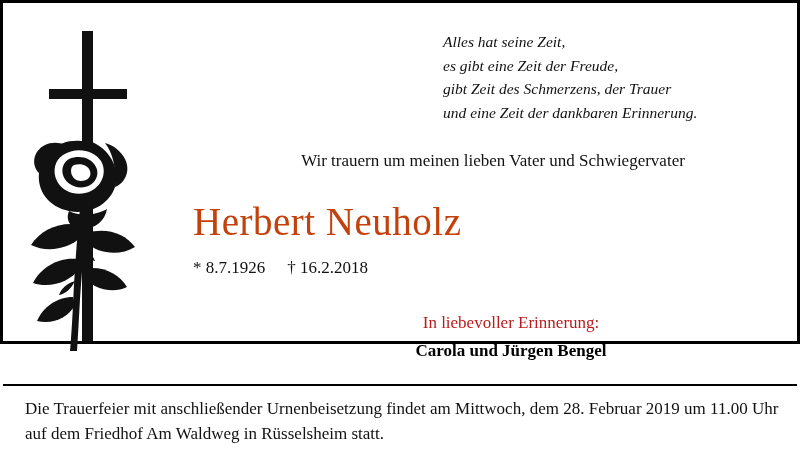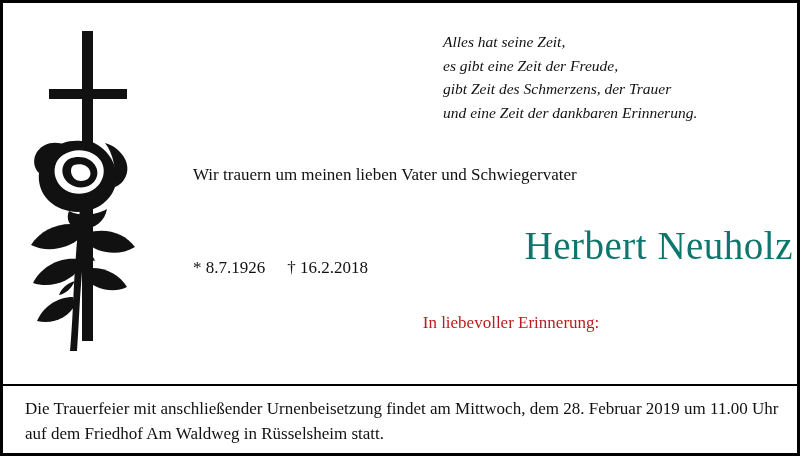--- a/index.html
+++ b/index.html
@@ -11,21 +11,21 @@
     width: 800px;
     height: 462px;
     font-family: "Liberation Serif", serif;
     color: #000000;
     overflow: hidden;
   }
   .notice {
     position: relative;
     box-sizing: border-box;
     width: 800px;
-    height: 456px;
+    height: 344px;
     background: #ffffff;
     border: 3px solid #000000;
     padding: 0;
   }
   
   .graphic {
     position: absolute;
     left: 8px;
     top: 8px;
     width: 180px;
@@ -63,35 +63,35 @@
     line-height: 1.53;
     color: #111111;
     text-align: left;
   }
   .poem div {
     white-space: nowrap;
   }
   .intro {
     position: absolute;
     left: 190px;
-    top: 162px;
+    top: 148px;
     width: 600px;
+    text-align: center;
     font-size: 17px;
     color: #111111;
   }
   .name {
     position: absolute;
     left: 190px;
     top: 196px;
     width: 600px;
-    text-align: right;
+    text-align: left;
     font-size: 39px;
     letter-spacing: 0.5px;
-    color: #0f766e;
-    margin-top: 24px;
+    color: #c2410c;
   }
   .dates {
     position: absolute;
     left: 190px;
     top: 255px;
     width: 600px;
     font-size: 17px;
     color: #111111;
   }
   .dates .sep {
@@ -180,18 +180,19 @@
 
   <div class="intro">Wir trauern um meinen lieben Vater und Schwiegervater</div>
 
   <div class="name">Herbert Neuholz</div>
 
   <div class="dates">
     <span>* 8.7.1926</span><span class="sep"></span><span>† 16.2.2018</span>
   </div>
 
   <div class="memoriam">In liebevoller Erinnerung:</div>
+  <div class="survivors">Carola und Jürgen Bengel</div>
 
   <div class="divider"></div>
 
   <div class="footer">Die Trauerfeier mit anschließender Urnenbeisetzung findet am Mittwoch, dem 28. Februar 2019 um 11.00 Uhr auf dem Friedhof Am Waldweg in Rüsselsheim statt.</div>
 
 </div>
 
 </body></html>

